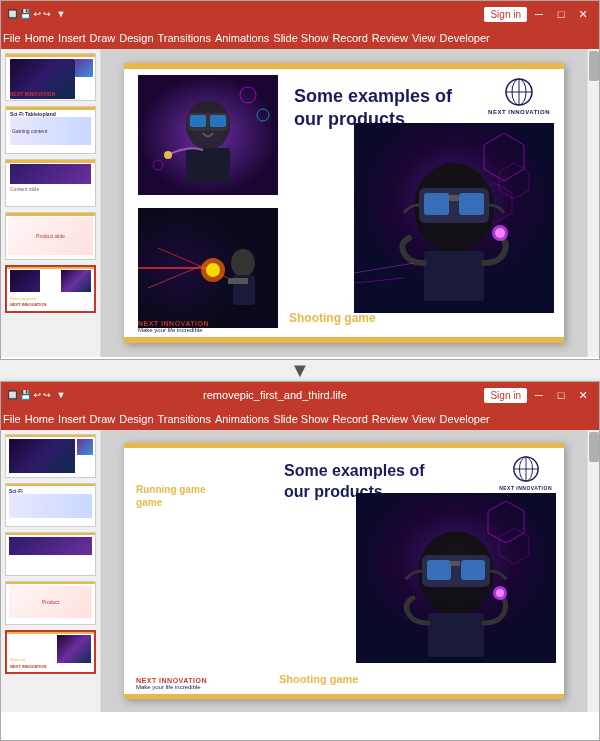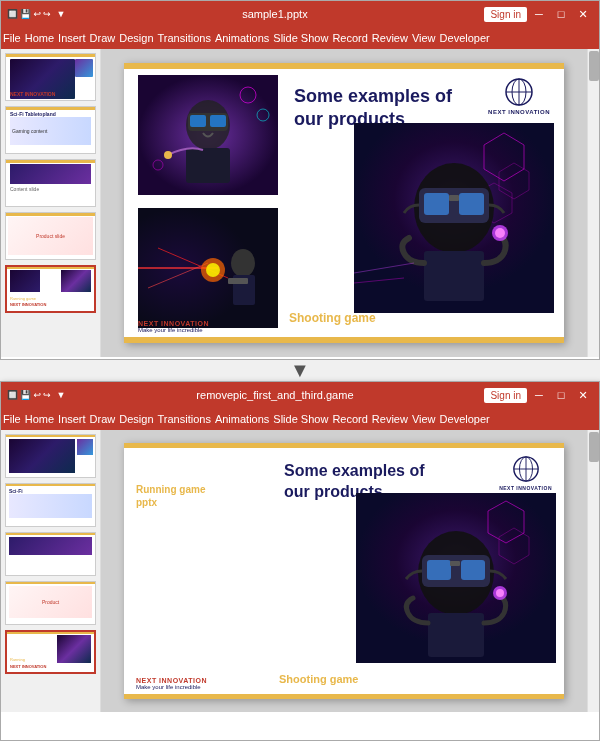--- a/index.html
+++ b/index.html
@@ -53,21 +53,20 @@
       <div class="title-bar-left">
 
         <div style="display:flex;gap:2px;align-items:center;">
           <span style="font-size:9px;color:#fff;">🔲</span>
           <span style="font-size:9px;color:#fff;">💾</span>
           <span style="font-size:9px;color:#fff;">↩</span>
           <span style="font-size:9px;color:#fff;">↪</span>
           <span style="font-size:9px;color:#fff;margin-left:4px;">▼</span>
         </div>
       </div>
-      <span class="title-text">sample1.pptx</span>
       <div class="win-controls">
         <button class="sign-in-btn">Sign in</button>
         <div class="win-ctrl">─</div>
         <div class="win-ctrl">□</div>
         <div class="win-ctrl close-x">✕</div>
       </div>
     </div>
 
     <div class="menu-bar">
       <span class="menu-item">File</span>
@@ -280,21 +279,21 @@
     <div class="title-bar">
       <div class="title-bar-left">
         <div style="display:flex;gap:2px;align-items:center;">
           <span style="font-size:9px;color:#fff;">🔲</span>
           <span style="font-size:9px;color:#fff;">💾</span>
           <span style="font-size:9px;color:#fff;">↩</span>
           <span style="font-size:9px;color:#fff;">↪</span>
           <span style="font-size:9px;color:#fff;margin-left:4px;">▼</span>
         </div>
       </div>
-      <span class="title-text">removepic_first_and_third.game</span>
+      <span class="title-text">removepic_first_and_third.life</span>
       <div class="win-controls">
         <button class="sign-in-btn">Sign in</button>
         <div class="win-ctrl">─</div>
         <div class="win-ctrl">□</div>
         <div class="win-ctrl close-x">✕</div>
       </div>
     </div>
 
     <div class="menu-bar">
       <span class="menu-item">File</span>
@@ -367,21 +366,21 @@
       <div class="canvas-area">
 
         <div class="slide-canvas" style="width:440px;height:256px;position:relative;background:#fff;">
 
           <div style="position:absolute;top:0;left:0;right:0;height:5px;background:#e8b84b;"></div>
 
           <div style="position:absolute;bottom:0;left:0;right:0;height:5px;background:#e8b84b;"></div>
 
           <div style="position:absolute;top:40px;left:12px;font-size:11px;font-weight:bold;color:#e8b84b;line-height:1.3;">
             <div style="font-size:10px;">Running game</div>
-            <div style="font-size:10px;">pptx</div>
+            <div style="font-size:10px;">game</div>
           </div>
 
           <div style="position:absolute;top:18px;left:160px;font-size:16px;font-weight:bold;color:#1a1a5e;line-height:1.3;">
             <div>Some examples of</div>
             <div>our products</div>
           </div>
 
           <div style="position:absolute;top:12px;right:12px;display:flex;flex-direction:column;align-items:center;gap:2px;">
             <svg width="28" height="28" viewBox="0 0 30 30" xmlns="http://www.w3.org/2000/svg">
               <circle cx="15" cy="15" r="13" fill="none" stroke="#1a1a5e" stroke-width="1.5"></circle>

